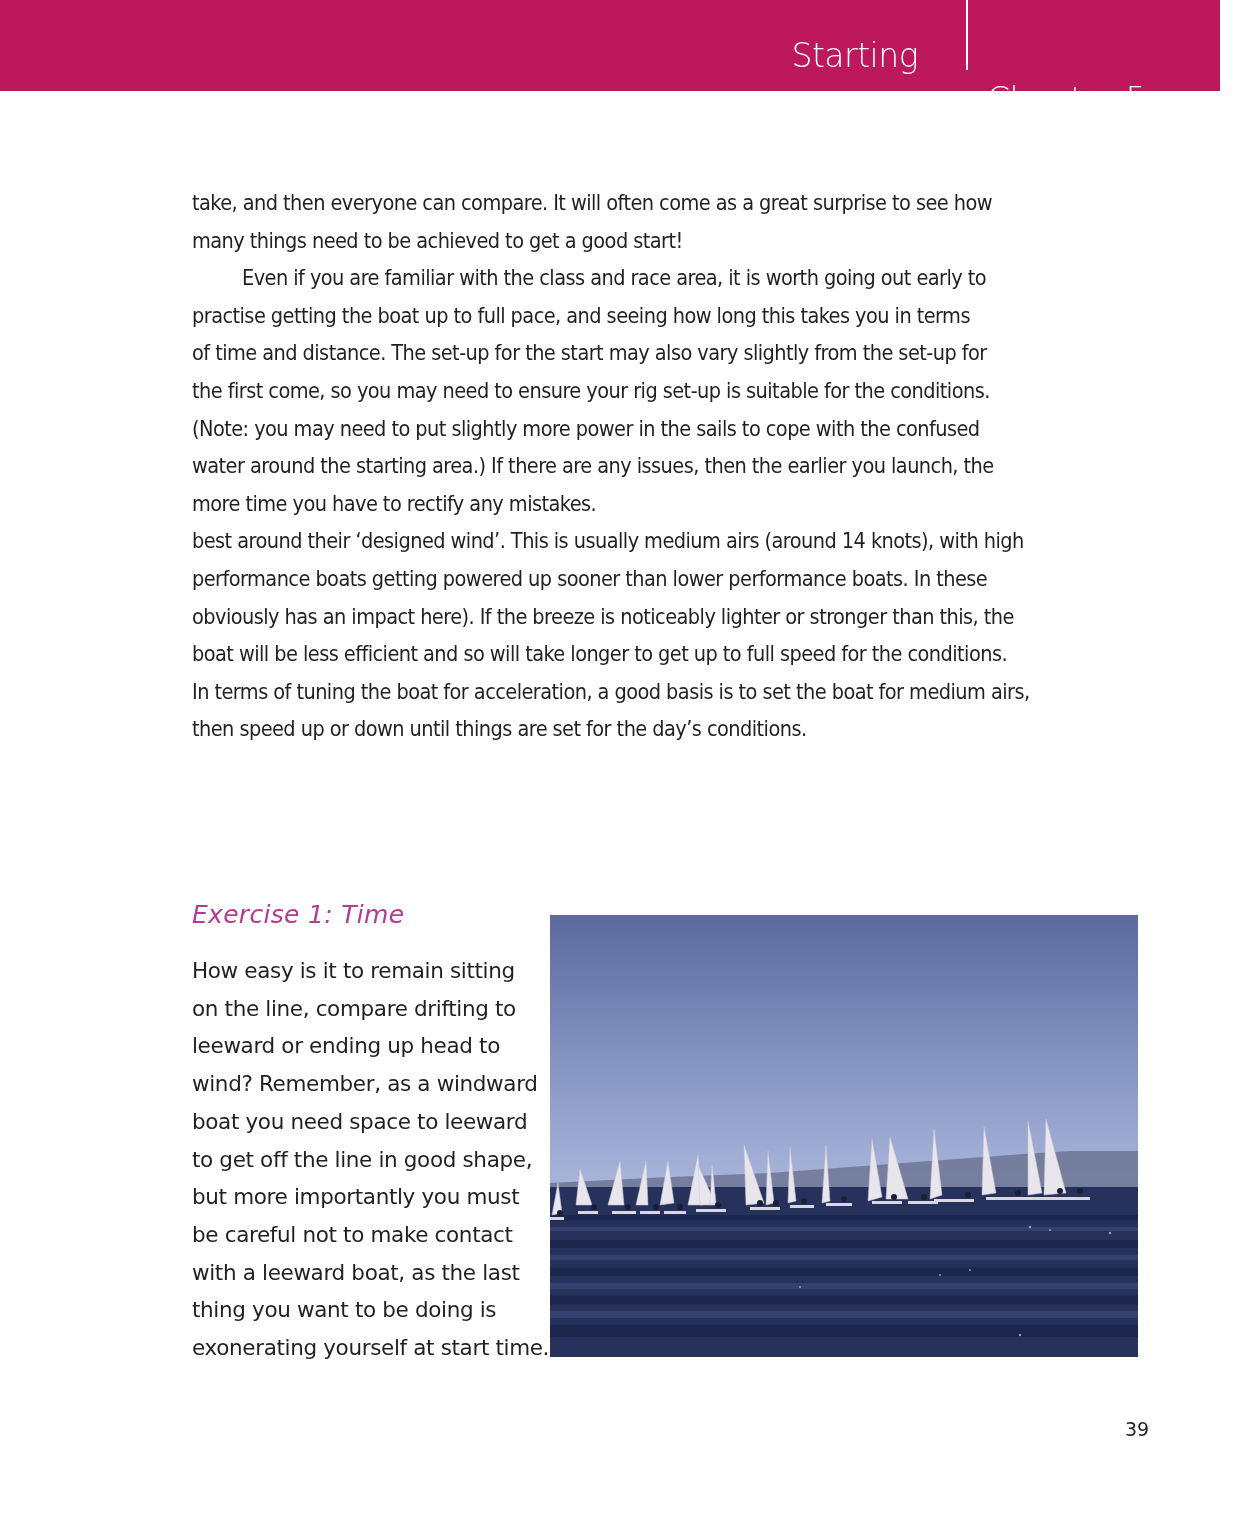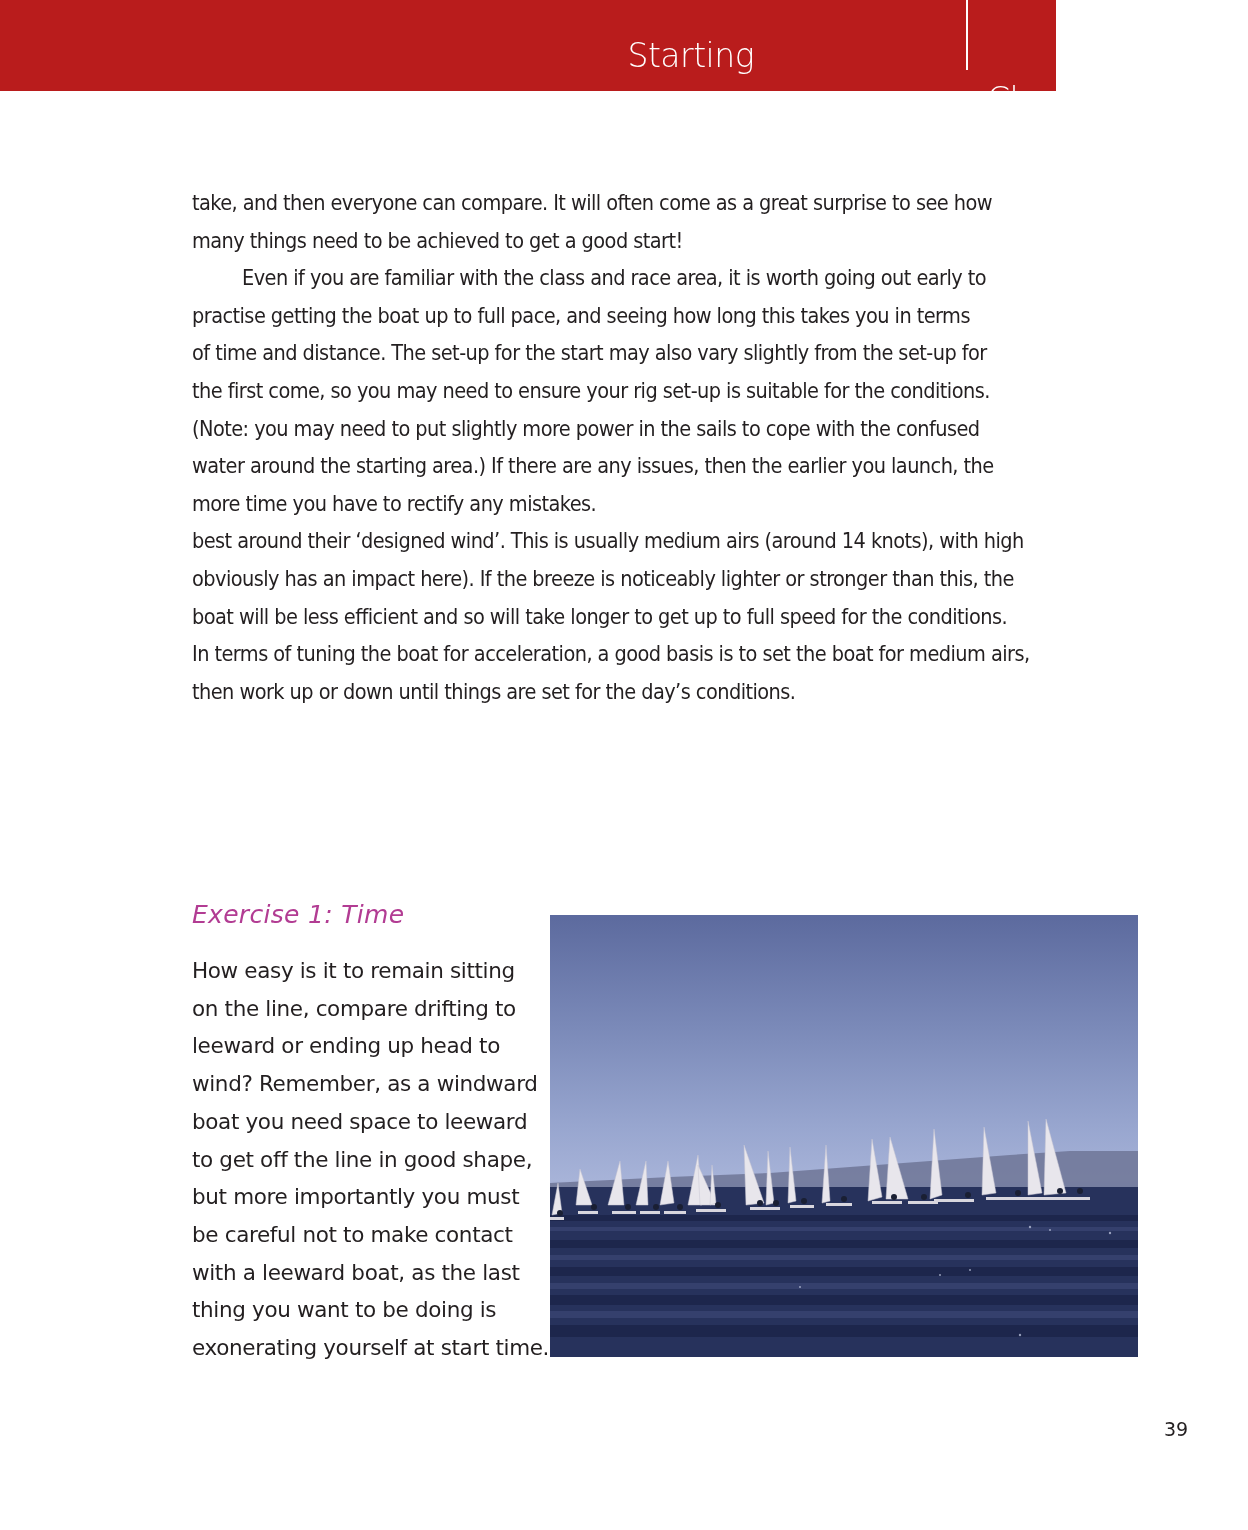--- a/index.html
+++ b/index.html
@@ -1,22 +1,22 @@
 <!DOCTYPE html>
 <html><head>
   <meta charset="utf-8">
   <style>
     html, body { margin: 0; padding: 0; }
     body {
       width: 1248px; height: 1530px; position: relative; background: #ffffff;
       font-family: "DejaVu Sans", sans-serif; color: #231f20; overflow: hidden;
     }
     .header-bar {
-      position: absolute; left: 0; top: 0; width: 1056px; height: 91px;
-      background: #b91c1c;
+      position: absolute; left: 0; top: 0; width: 1220px; height: 91px;
+      background: #be185d;
     }
     .header-section {
       position: absolute; top: 36px; font-size: 33px; color: #ffffff;
       font-family: "DejaVu Sans", sans-serif; letter-spacing: -0.5px; font-weight: 300;
     }
     .header-section.left { right: 302px; }
     .header-section.right { left: 987px; margin-top: 44px; }
     .header-divider {
       position: absolute; left: 966px; top: 0; width: 2px; height: 70px; background: #ffffff;
     }
@@ -36,21 +36,21 @@
       position: absolute; left: 192px; top: 952px; width: 350px;
       font-size: 21.5px; line-height: 37.7px; letter-spacing: -0.35px;
     }
     .photo {
       position: absolute; left: 550px; top: 915px; width: 588px; height: 442px;
       overflow: hidden;
       background: linear-gradient(180deg, #5c6a9e 0%, #7a89b8 25%, #98a6cf 48%, #a7b3d8 60%, #9ea8cf 62%, #3c4878 64%, #28335e 75%, #1d2750 100%);
     }
     .photo svg { position: absolute; left: 0; top: 0; }
     .page-number {
-      position: absolute; left: 1164px; top: 1418px; font-size: 19px; color: #231f20;
+      position: absolute; left: 1125px; top: 1418px; font-size: 19px; color: #231f20;
     }
   </style>
 </head>
 <body>
 
 <div class="header-bar">
   <span class="header-section left">Starting</span>
   <span class="header-divider"></span>
   <span class="header-section right">Chapter 5</span>
 </div>
@@ -64,24 +64,25 @@
     <span class="line" style="padding-left:50px">Even if you are familiar with the class and race area, it is worth going out early to</span>
     <span class="line">practise getting the boat up to full pace, and seeing how long this takes you in terms</span>
     <span class="line">of time and distance. The set-up for the start may also vary slightly from the set-up for</span>
     <span class="line">the first come, so you may need to ensure your rig set-up is suitable for the conditions.</span>
     <span class="line">(Note: you may need to put slightly more power in the sails to cope with the confused</span>
     <span class="line">water around the starting area.) If there are any issues, then the earlier you launch, the</span>
     <span class="line">more time you have to rectify any mistakes.</span>
   </p>
   <p>
     <span class="line">best around their ‘designed wind’. This is usually medium airs (around 14 knots), with high</span>
+    <span class="line">performance boats getting powered up sooner than lower performance boats. In these</span>
     <span class="line">obviously has an impact here). If the breeze is noticeably lighter or stronger than this, the</span>
     <span class="line">boat will be less efficient and so will take longer to get up to full speed for the conditions.</span>
     <span class="line">In terms of tuning the boat for acceleration, a good basis is to set the boat for medium airs,</span>
-    <span class="line">then work up or down until things are set for the day’s conditions.</span>
+    <span class="line">then speed up or down until things are set for the day’s conditions.</span>
   </p>
 </div>
 
 <div class="exercise-title">Exercise  1: Time</div>
 
 <div class="exercise-text">
   <span class="line">How easy is it to remain sitting</span>
   <span class="line">on the line, compare drifting to</span>
   <span class="line">leeward or ending up head to</span>
   <span class="line">wind? Remember, as a windward</span>

